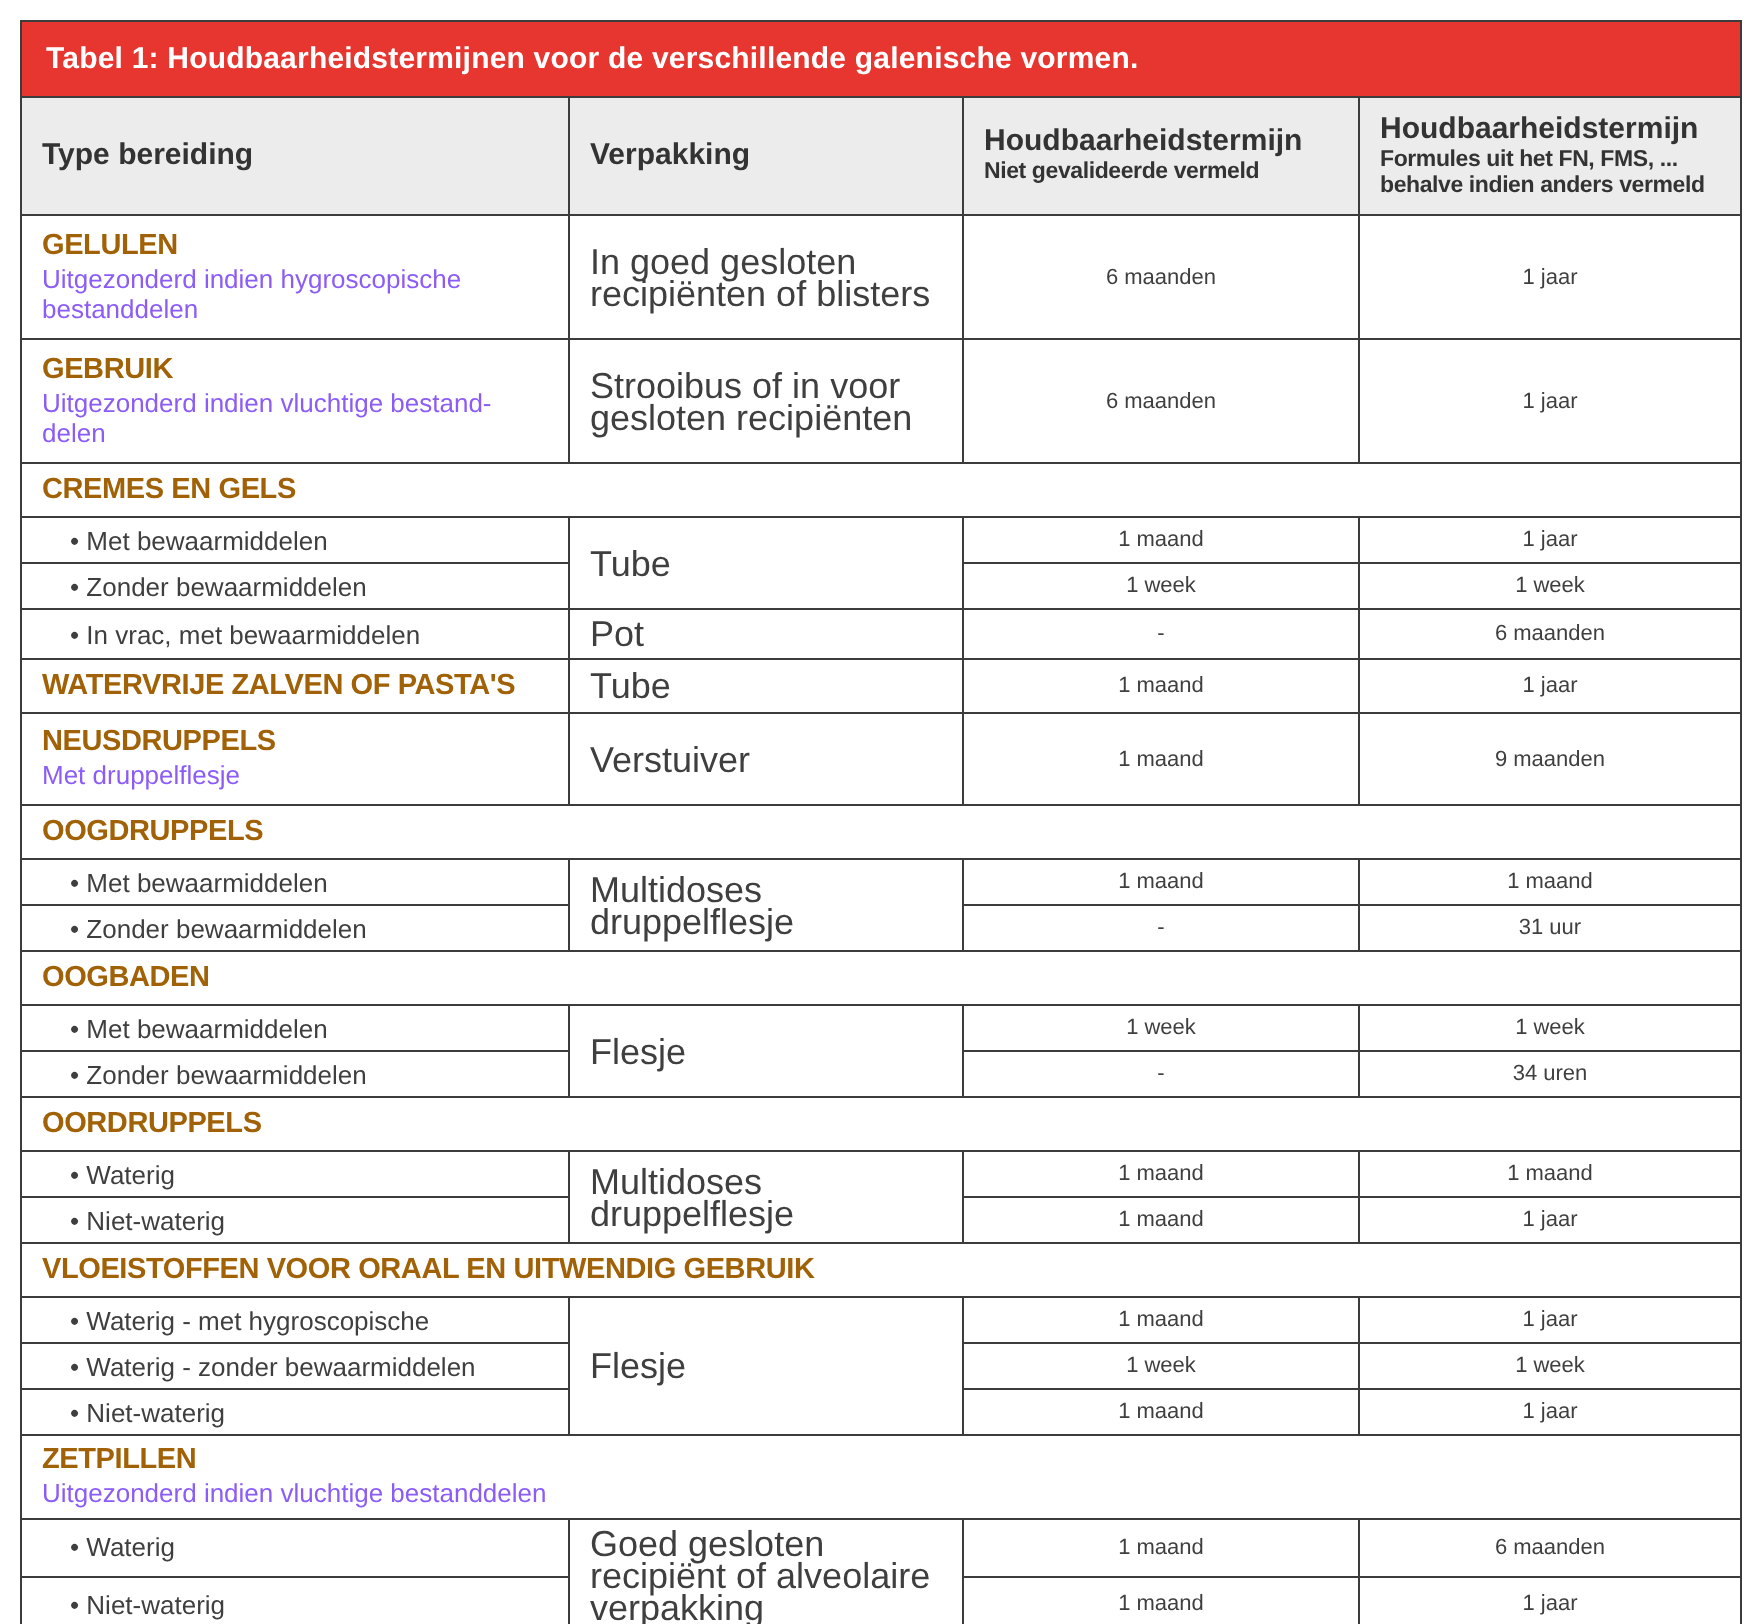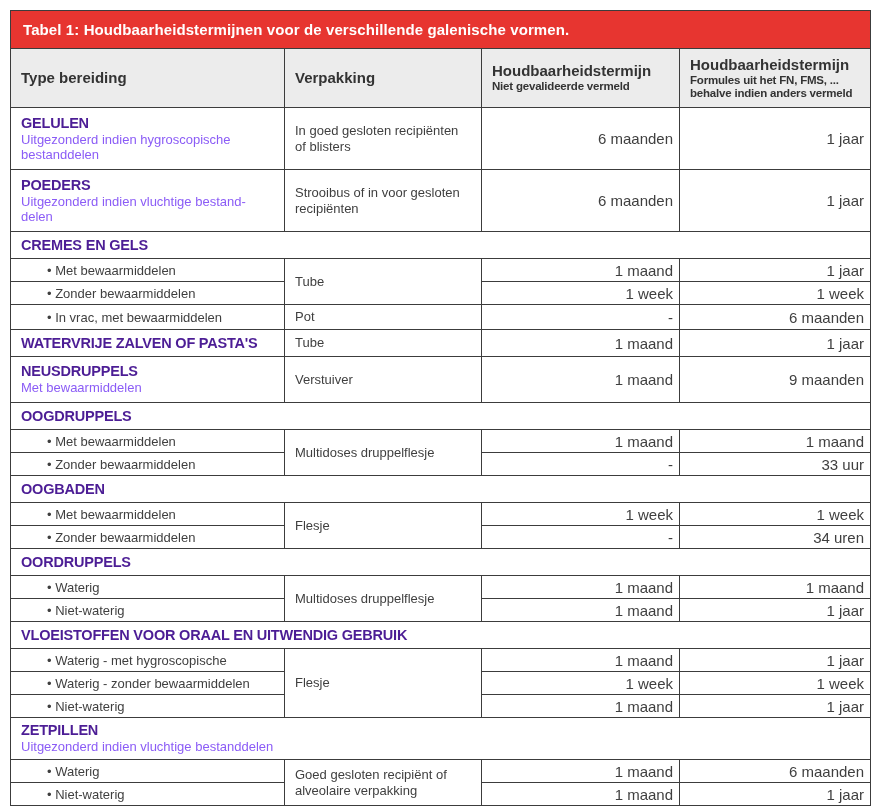--- a/index.html
+++ b/index.html
@@ -50,27 +50,27 @@
   
   tr.r-tall    td { height:62px; }
   tr.r-one     td { height:25px; }
   tr.r-mid     td { height:46px; }
   tr.r-sec     td { height:27px; }
   tr.r-sm      td { height:23px; }
   tr.r-zethead td { height:42px; }
 
   
   td.type { text-align:left; padding:4px 10px; }
-  td.pack { text-align:left; padding:4px 10px; font-size:13px; line-height:16px; }
-  td.val  { text-align:right; padding:2px 6px; font-size:15px; }
-  td.sub  { text-align:left; padding:3px 10px 3px 36px; font-size:13px; }
+  td.pack { text-align:left; padding:4px 10px; font-size:18px; line-height:16px; }
+  td.val  { text-align:center; padding:2px 6px; font-size:11px; }
+  td.sub  { text-align:left; padding:3px 10px 3px 24px; font-size:13px; }
   td.secrow { text-align:left; padding:4px 10px; }
 
   .sec-title {
-    color:#4c1d95;
+    color:#a16207;
     font-size:14.5px;
     font-weight:bold;
     letter-spacing:-0.2px;
     line-height:17px;
   }
   .sec-note {
     color:#8b5cf6;
     font-size:13px;
     line-height:15.5px;
   }
@@ -115,21 +115,21 @@
         <div class="sec-title">GELULEN</div>
         <div class="sec-note">Uitgezonderd indien hygroscopische bestanddelen</div>
       </td>
       <td class="pack">In goed gesloten recipiënten of blisters</td>
       <td class="val">6 maanden</td>
       <td class="val">1 jaar</td>
     </tr>
 
     <tr class="r-tall">
       <td class="type">
-        <div class="sec-title">POEDERS</div>
+        <div class="sec-title">GEBRUIK</div>
         <div class="sec-note">Uitgezonderd indien vluchtige bestand-delen</div>
       </td>
       <td class="pack">Strooibus of in voor gesloten recipiënten</td>
       <td class="val">6 maanden</td>
       <td class="val">1 jaar</td>
     </tr>
 
     <tr class="r-sec">
       <td colspan="4" class="secrow">
         <span class="sec-title">CREMES EN GELS</span>
@@ -158,42 +158,42 @@
         <span class="sec-title">WATERVRIJE ZALVEN OF PASTA'S</span>
       </td>
       <td class="pack">Tube</td>
       <td class="val">1 maand</td>
       <td class="val">1 jaar</td>
     </tr>
 
     <tr class="r-mid">
       <td class="type">
         <div class="sec-title">NEUSDRUPPELS</div>
-        <div class="sec-note">Met bewaarmiddelen</div>
+        <div class="sec-note">Met druppelflesje</div>
       </td>
       <td class="pack">Verstuiver</td>
       <td class="val">1 maand</td>
       <td class="val">9 maanden</td>
     </tr>
 
     <tr class="r-sec">
       <td colspan="4" class="secrow">
         <span class="sec-title">OOGDRUPPELS</span>
       </td>
     </tr>
     <tr class="r-sm">
       <td class="sub">• Met bewaarmiddelen</td>
       <td class="pack" rowspan="2">Multidoses druppelflesje</td>
       <td class="val">1 maand</td>
       <td class="val">1 maand</td>
     </tr>
     <tr class="r-sm">
       <td class="sub">• Zonder bewaarmiddelen</td>
       <td class="val">-</td>
-      <td class="val">33 uur</td>
+      <td class="val">31 uur</td>
     </tr>
 
     <tr class="r-sec">
       <td colspan="4" class="secrow">
         <span class="sec-title">OOGBADEN</span>
       </td>
     </tr>
     <tr class="r-sm">
       <td class="sub">• Met bewaarmiddelen</td>
       <td class="pack" rowspan="2">Flesje</td>

